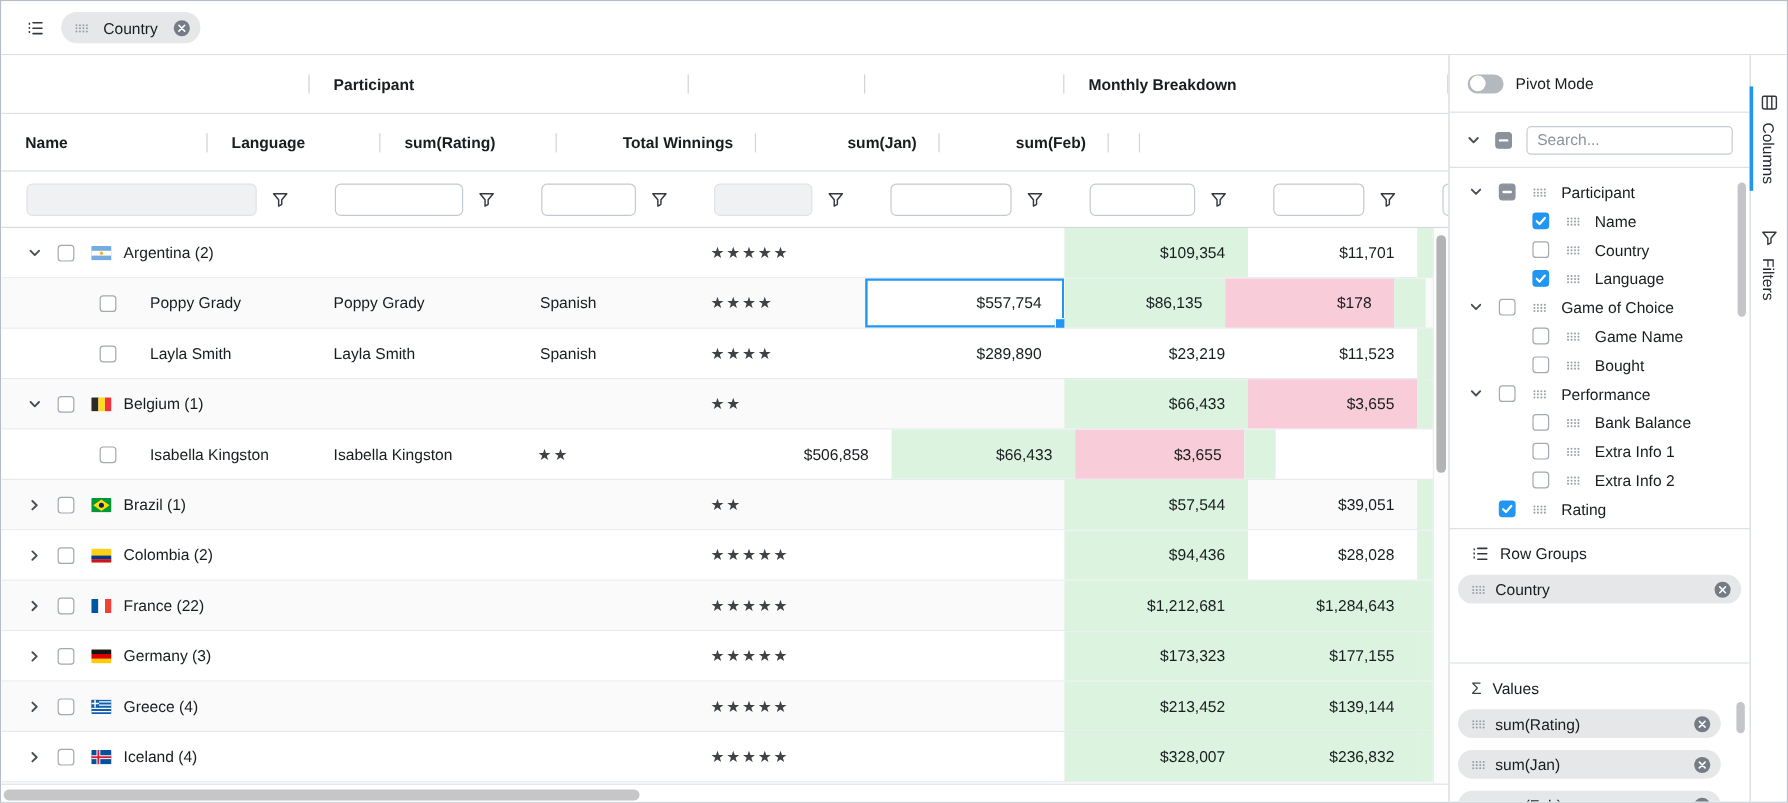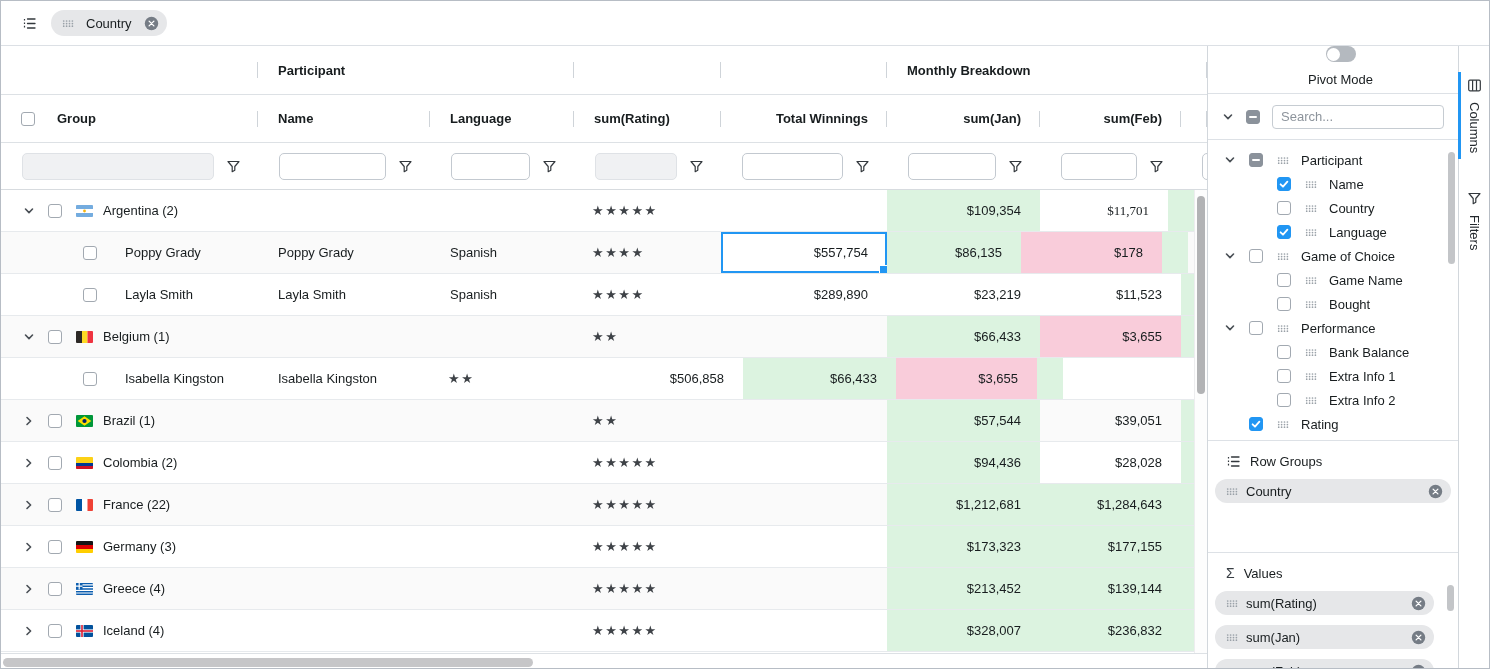--- a/index.html
+++ b/index.html
@@ -56,21 +56,21 @@
   .cb.indet::after { content:''; width:8px; height:2px; background:#fff; border-radius:1px; }
 
   
   .hscroll { position:absolute; left:0; top:607px; width:1206px; height:16px; border-top:1px solid #dde1e5; background:#fff; }
   .hscroll .thumb { position:absolute; left:2px; top:4px; width:530px; height:9px; background:#c6c6c8; border-radius:5px; }
   .vscroll { position:absolute; right:0; top:144px; width:13px; height:463px; background:#fdfdfd; border-left:1px solid #ededef; }
   .vscroll .thumb { position:absolute; left:2px; top:6px; width:8px; height:198px; background:#b2b3b5; border-radius:4px; }
 
   
   .sidebar { position:absolute; left:1206px; top:45px; width:251px; height:623px; border-left:1px solid #d2d7dc; background:#fff; }
-  .pivot-row { height:48px; display:flex; align-items:center; padding-left:15px; gap:10px; border-bottom:1px solid #dde1e6;flex-direction:column; }
+  .pivot-row { height:48px; display:flex; align-items:center; padding-left:15px; gap:10px; border-bottom:1px solid #dde1e6; }
   .toggle { width:30px; height:16px; border-radius:8px; background:#b4b9bf; position:relative; flex:none; }
   .toggle::after { content:''; position:absolute; left:1.5px; top:1.5px; width:13px; height:13px; border-radius:50%; background:#fff; }
   .search-row { height:46px; display:flex; align-items:center; padding:0 14px; gap:12px; border-bottom:1px solid #dde1e6; }
   .search-input { flex:1; min-width:0; height:24px; border:1px solid #c6ccd2; border-radius:4px; padding:0 8px; font:inherit; color:#181d1f; }
   .search-input::placeholder { color:#8d949c; }
   .tree { height:301px; padding-top:8px; border-bottom:1px solid #dde1e6; position:relative; overflow:hidden; }
   .titem { height:24px; display:flex; align-items:center; padding-left:16px; }
   .titem .chevslot { width:25px; flex:none; display:flex; }
   .titem .ind { width:28px; flex:none; }
   .titem .grip { margin:0 12px 0 14px; flex:none; display:flex; }
@@ -145,25 +145,20 @@
         </div>
         <div class="gcell" style="width: 166px; flex: 0 0 auto;">
           <span class="sep"></span>
         </div>
         <div class="gcell" style="width: 320px; flex: 0 0 auto;">
           <span>Monthly Breakdown</span>
           <span class="sep"></span>
         </div>
       </div>
     <div class="hrow chead" id="header-row">
-        <div class="hcell" style="width: 257px; flex: 0 0 auto;">
-          <div class="cb" style="margin-right: 22px;"></div>
-          <span>Group</span>
-          <span class="sep"></span>
-        </div>
         <div class="hcell" style="width: 172px; flex: 0 0 auto;">
           <span>Name</span>
           <span class="sep"></span>
         </div>
         <div class="hcell" style="width: 144px; flex: 0 0 auto;">
           <span>Language</span>
           <span class="sep"></span>
         </div>
         <div class="hcell" style="width: 147px; flex: 0 0 auto;">
           <span>sum(Rating)</span>
@@ -264,21 +259,21 @@
             </span>
             <span>Argentina (2)</span>
           </div>
           <div class="cell left" style="width: 172px; flex: 0 0 auto;"></div>
           <div class="cell left" style="width: 144px; flex: 0 0 auto;"></div>
           <div class="cell" style="width: 147px; flex: 0 0 auto;">
             <span class="stars">★★★★★</span>
           </div>
           <div class="cell right" style="width: 166px; flex: 0 0 auto;"></div>
           <div class="cell right bg-green" style="width: 153px; flex: 0 0 auto;">$109,354</div>
-          <div class="cell right" style="width: 128px; flex: 0 0 auto; font-family: Liberation Serif, serif;">$11,701</div>
+          <div class="cell right" style="width: 141px; flex: 0 0 auto;">$11,701</div>
           <div class="cell bg-green" style="width: 26px; flex: 0 0 auto;"></div>
         </div>
         <div class="row band">
           <div class="cell groupcell" style="width: 257px; flex: 0 0 auto;">
             <div class="childindent"></div>
             <div class="cb"></div>
             <span style="margin-left: 14px;">Poppy Grady</span>
           </div>
           <div class="cell left" style="width: 172px; flex: 0 0 auto;">Poppy Grady</div>
           <div class="cell left" style="width: 144px; flex: 0 0 auto;">Spanish</div>

